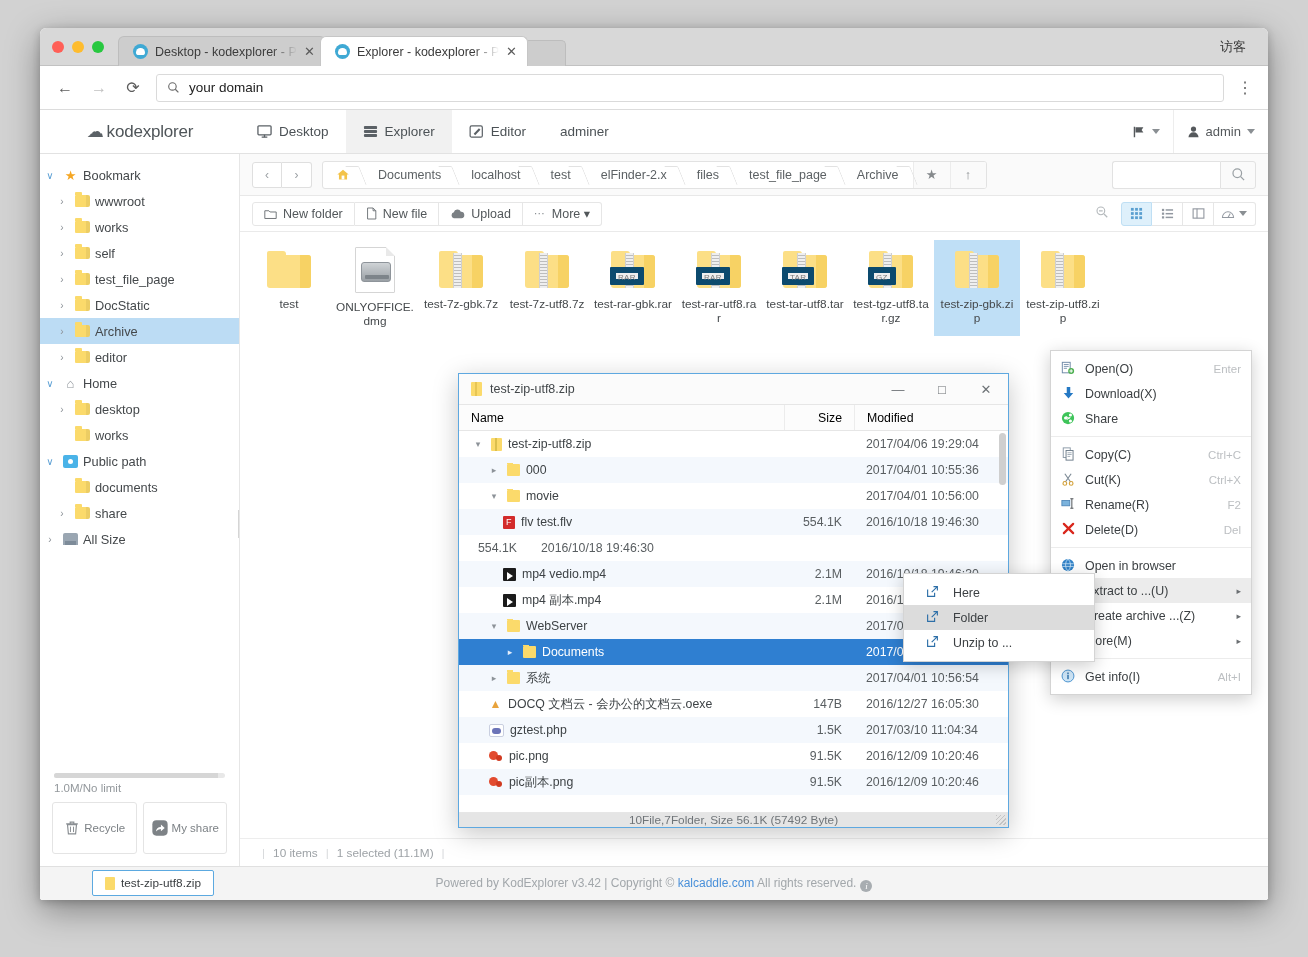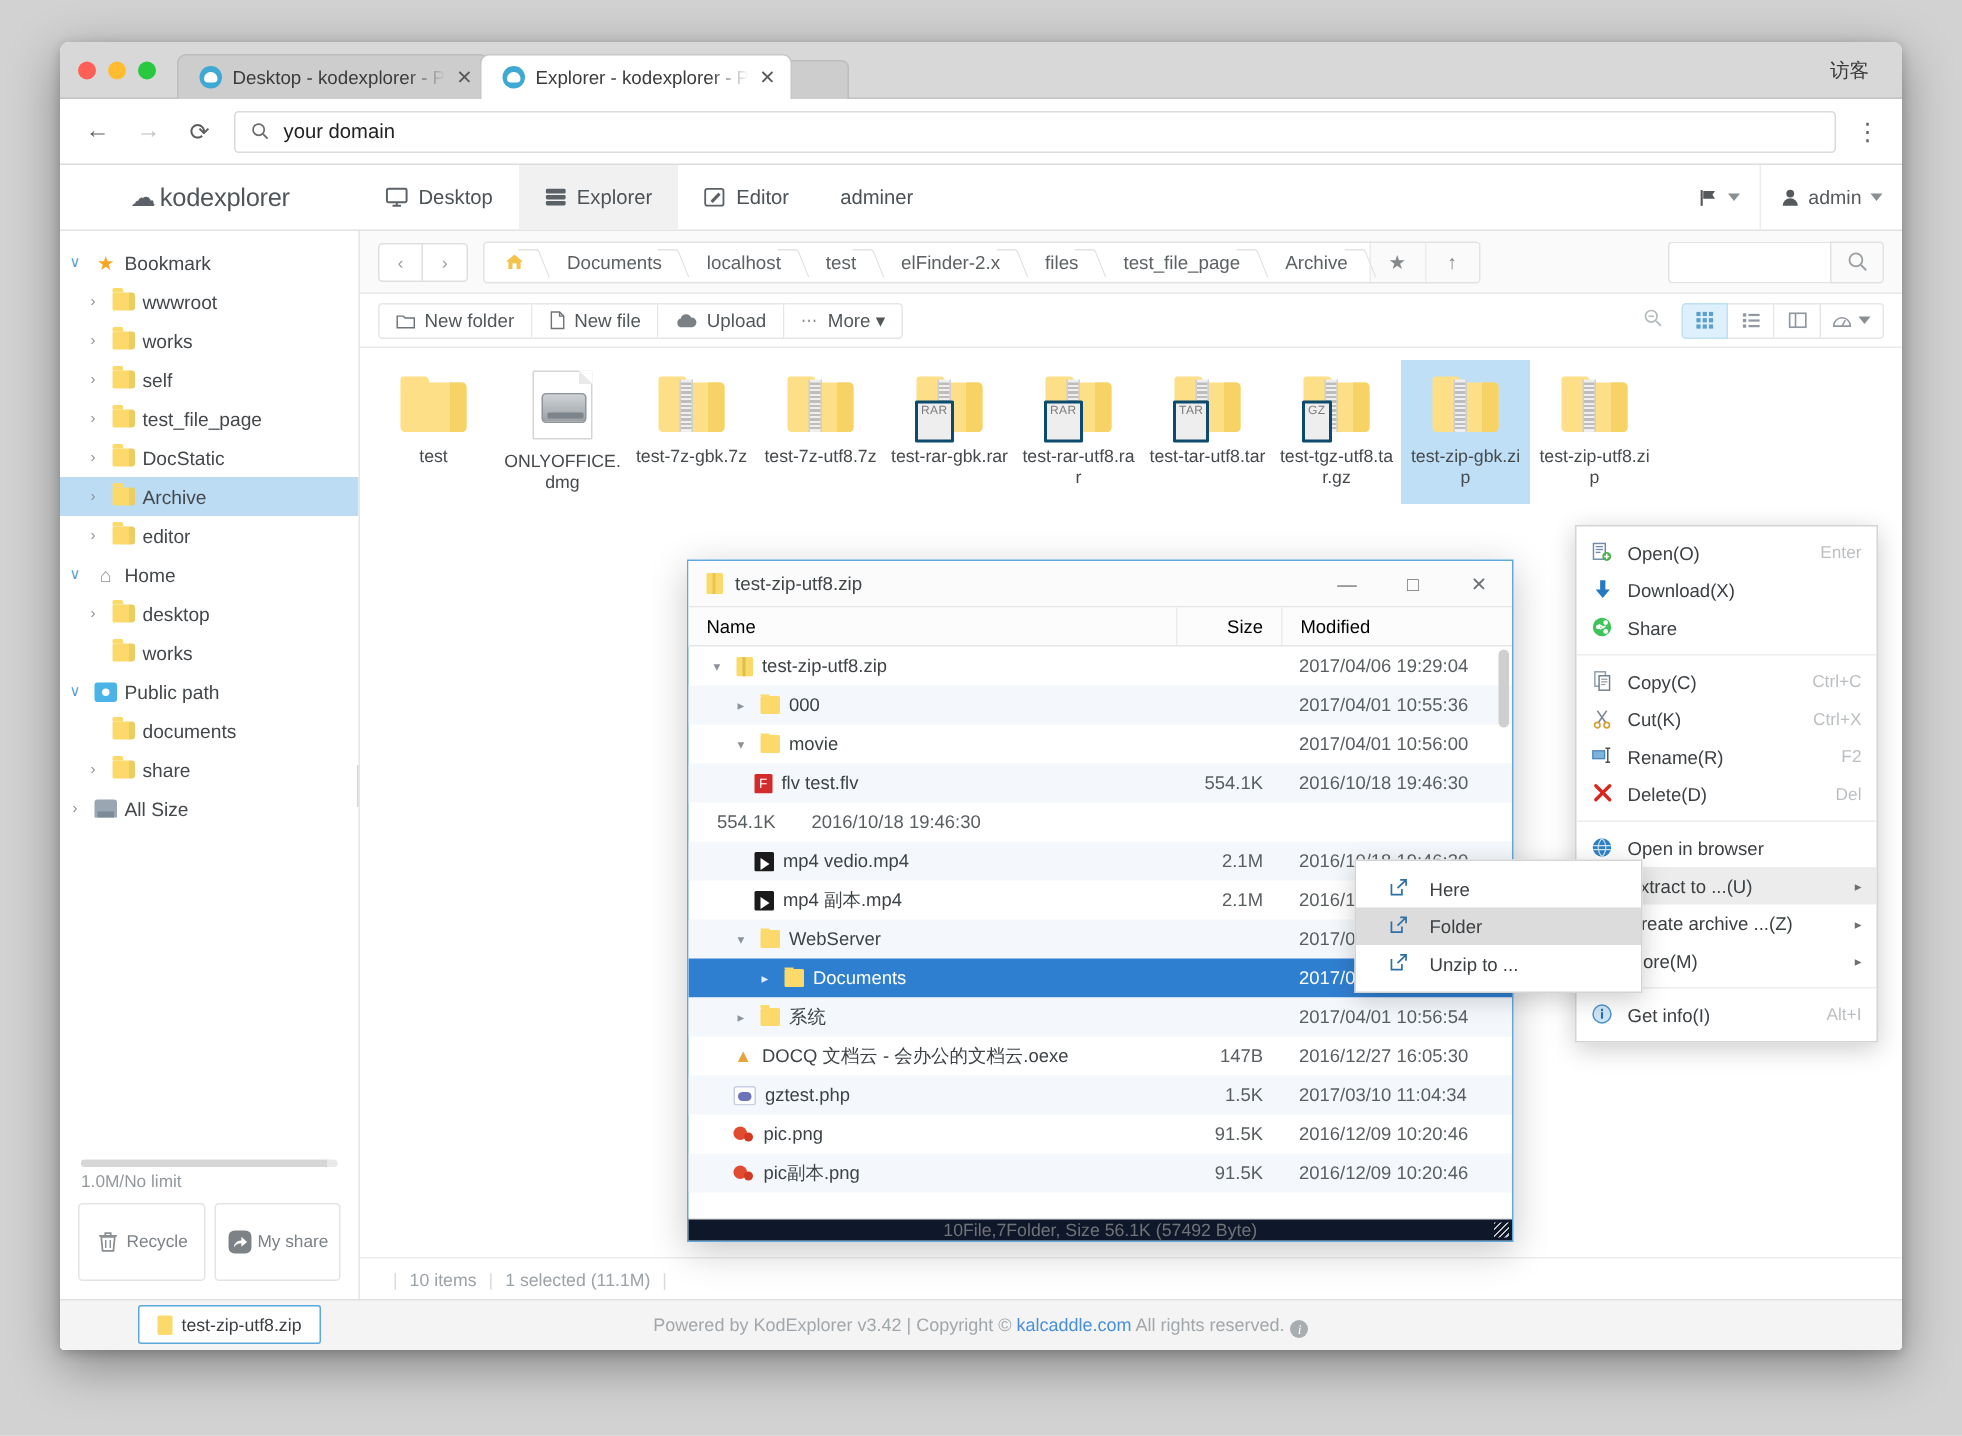--- a/index.html
+++ b/index.html
@@ -254,22 +254,22 @@
   .ic-zip .zip {
     position:absolute; left:16px; top:2px; width:9px; height:35px;
     background: linear-gradient(to bottom,#efefef 0,#efefef 100%);
     border-left:1px solid #cfcfcf; border-right:1px solid #cfcfcf;
   }
   .ic-zip .zipteeth {
     position:absolute; left:17px; top:4px; width:7px; height:31px;
     background: repeating-linear-gradient(to bottom,#bdbdbd 0 1.5px,transparent 1.5px 3px);
   }
   .ic-zip .badge {
-    position:absolute; left:1px; top:16px; padding:0 2px; height:28px;
-    background:#eee; border:2px solid #0c4a6e; border-radius:1px;
+    position:absolute; left:1px; top:16px; padding:0 2px; height:18px;
+    background:#eee; border:6px solid #0c4a6e; border-radius:1px;
     font-size:8px; line-height:10px; color:#7a7a7a; letter-spacing:.3px;
   }
   
   .ic-dmg {
     width:40px;height:46px;margin:1px auto 0; background:#fff;
     border:1px solid #d5d5d5; position:relative; border-radius:1px;
   }
   .ic-dmg::before{content:"";position:absolute;right:-1px;top:-1px;border-width:0 9px 9px 0;border-style:solid;border-color:#e9e9e9 #fff;}
   .ic-dmg .hd {
     position:absolute; left:5px; top:14px; width:30px; height:20px;
@@ -351,21 +351,21 @@
   .z-flv::after{content:"F";position:absolute;left:3px;top:0;color:#fff;font-size:9px;line-height:13px;}
   .z-mp4 { width:13px;height:13px;flex:0 0 13px;background:#1b1b1b;border-radius:1px;position:relative; }
   .z-mp4::after{content:"";position:absolute;left:4px;top:4px;border-width:4px 0 4px 6px;border-style:solid;border-color:transparent transparent transparent #fff;}
   .z-oexe { width:13px;height:13px;flex:0 0 13px;color:#e8a33d;font-size:12px;line-height:13px;text-align:center; }
   .z-php { width:15px;height:13px;flex:0 0 15px;background:#fff;border:1px solid #c9cfe0;border-radius:2px;position:relative; }
   .z-php::after{content:"";position:absolute;left:2px;top:3px;width:9px;height:6px;border-radius:4px;background:#6b74b8;}
   .z-png { width:14px;height:13px;flex:0 0 14px;position:relative; }
   .z-png::before{content:"";position:absolute;left:0;top:1px;width:9px;height:9px;border-radius:50%;background:#e24b2f;}
   .z-png::after{content:"";position:absolute;left:7px;top:5px;width:6px;height:6px;border-radius:50%;background:#d03a20;}
   .dlg-foot {
-    height: 15px; border-top: 1px solid #e6e6e6; background: #0f172a;
+    height: 15px; border-top: 1px solid #e6e6e6; background: #e5e5e5;
     display: flex; align-items: center; justify-content: center;
     font-size: 11.8px; color: #6f7478; position: relative;
   }
   .dlg-resize { position:absolute;right:2px;bottom:2px;width:10px;height:10px;
     background: repeating-linear-gradient(135deg,#c4c4c4 0 1px,transparent 1px 3px); }
   .dlg-scroll {
     position: absolute; right: 2px; top: 2px; width: 7px; height: 52px;
     background: #cfcfcf; border-radius: 4px;
   }
 

